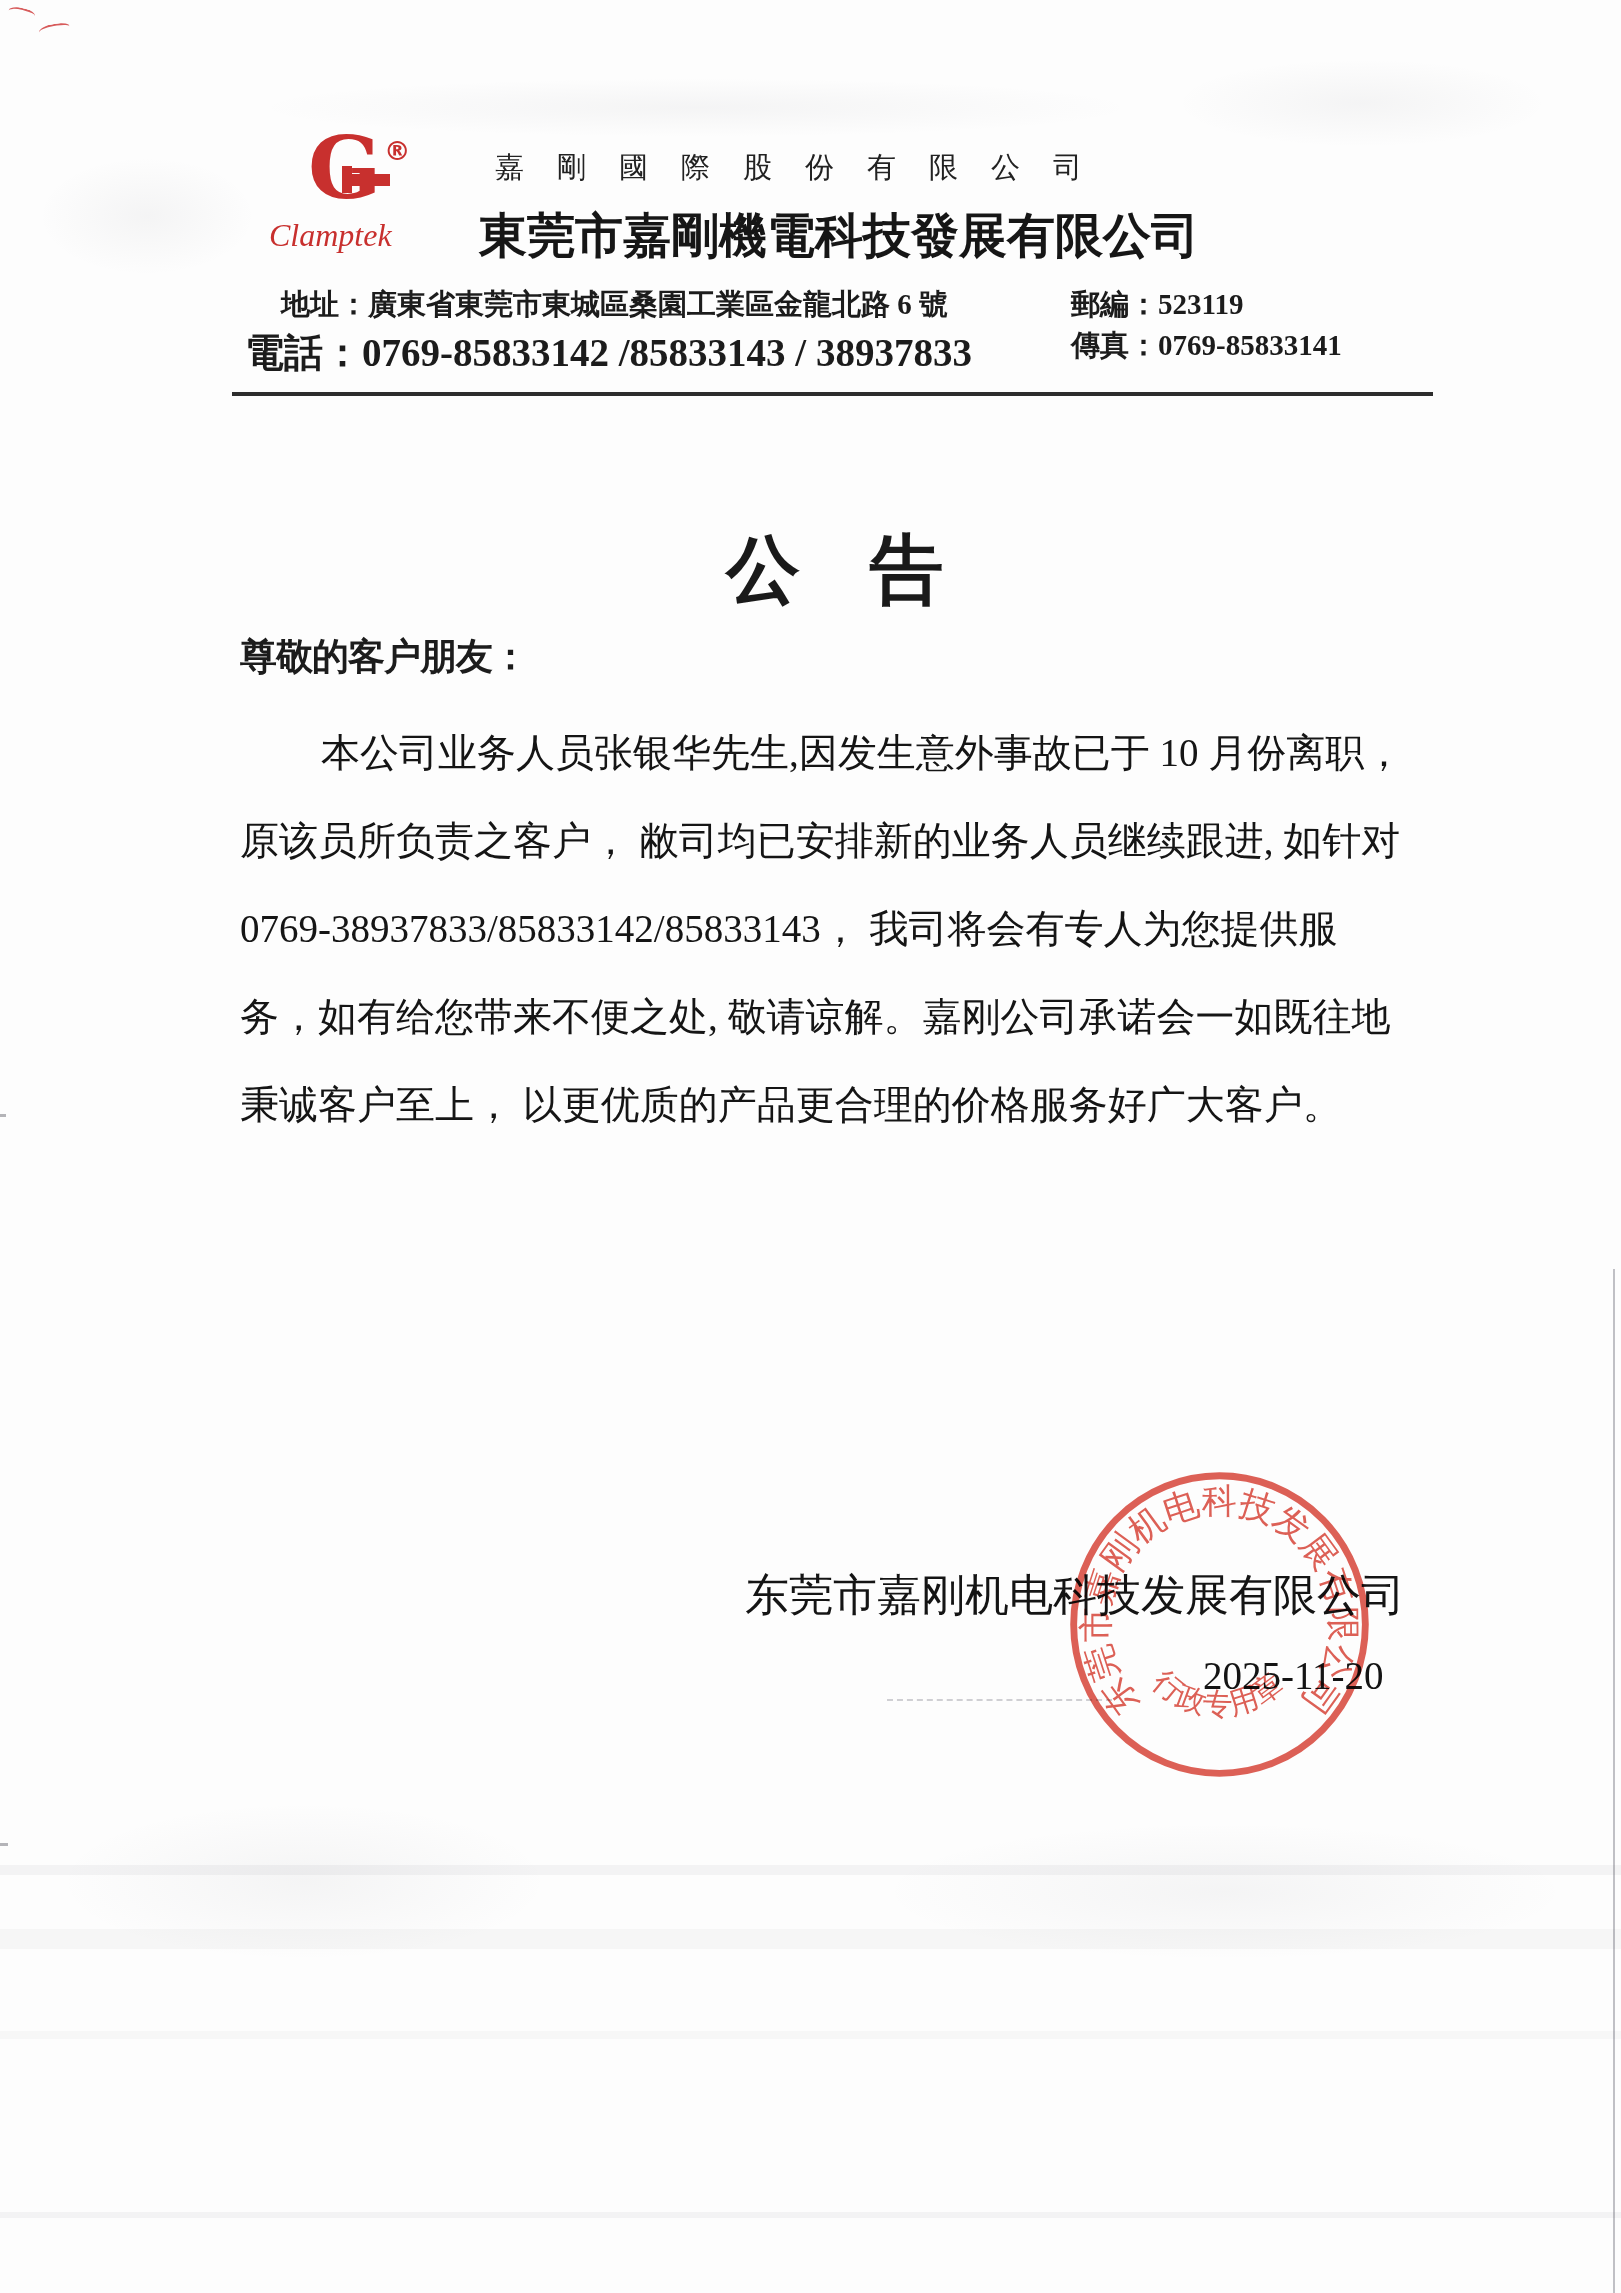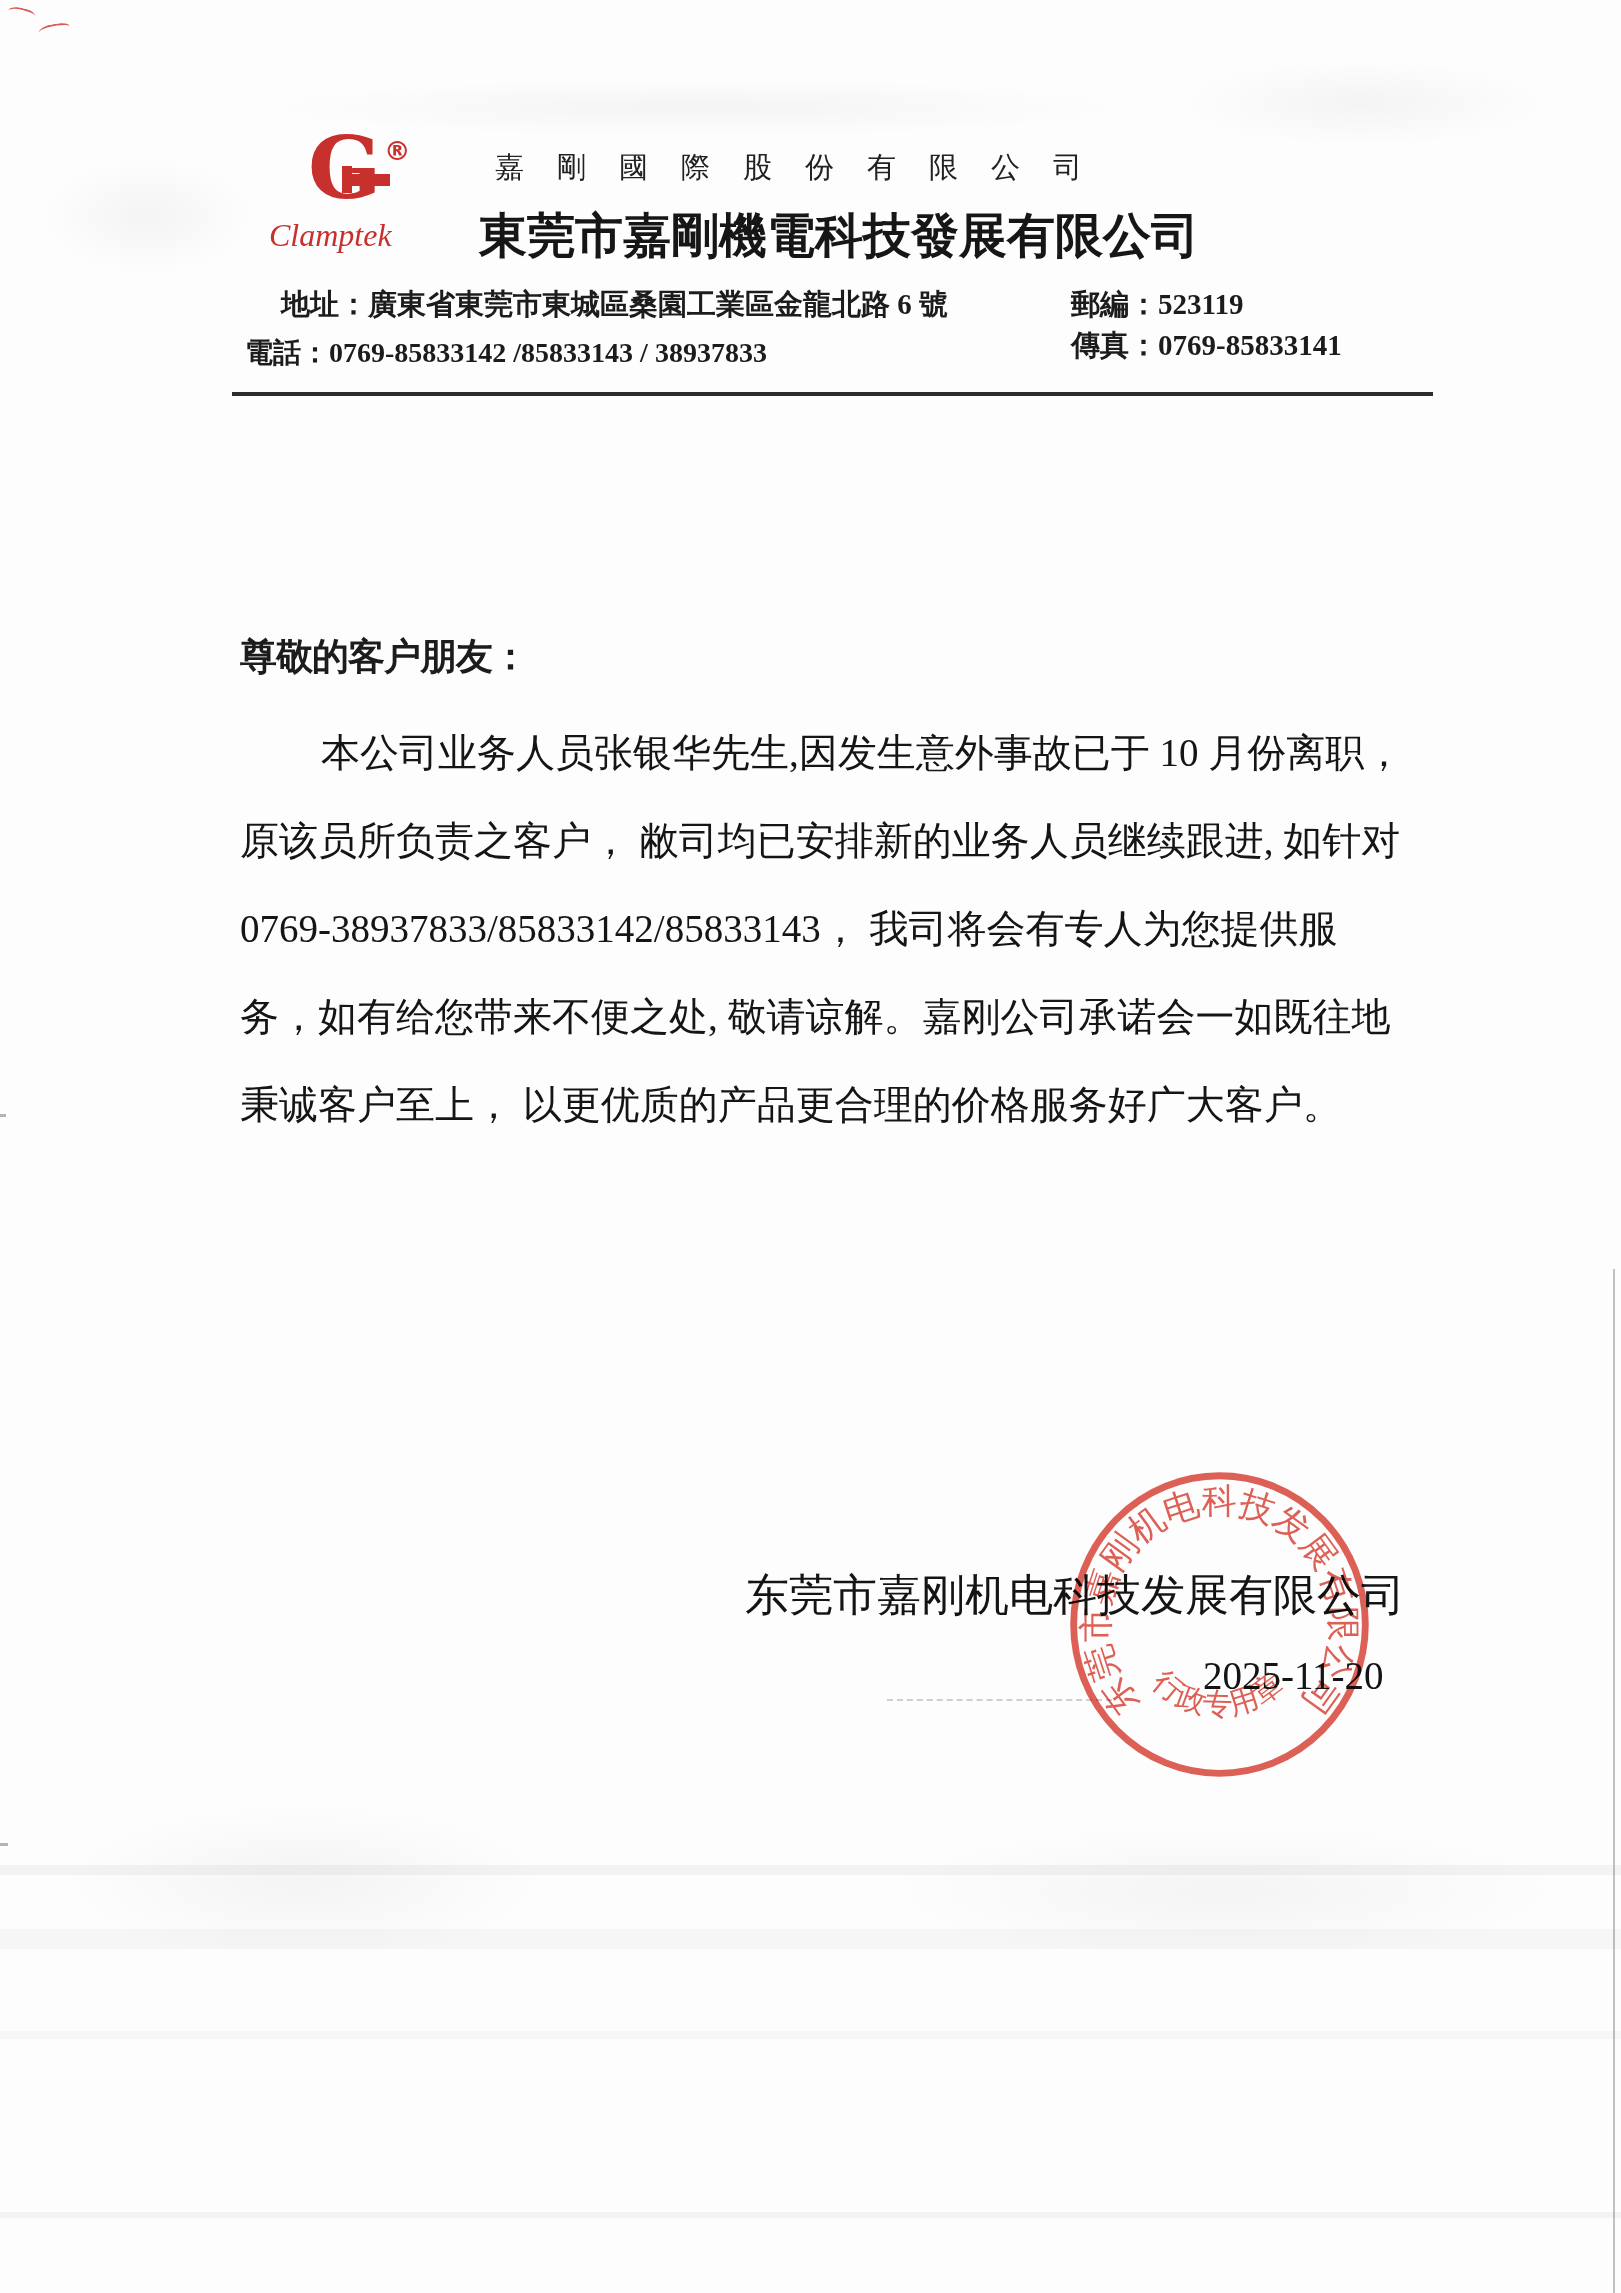--- a/index.html
+++ b/index.html
@@ -17,21 +17,21 @@
   .reg{position:absolute;left:78px;top:-2px;font-size:26.5px;font-weight:bold;color:var(--brand,#c8302e);
     font-family:"DejaVu Sans",sans-serif;}
   .brand{position:absolute;left:-37px;top:80px;font-size:32px;font-weight:normal;font-style:italic;
     color:var(--brand,#c8302e);font-family:"Liberation Serif",serif;letter-spacing:0px;}
   .co-intl{position:absolute;left:495px;top:148px;font-size:29px;letter-spacing:33px;
     white-space:nowrap;color:#222;}
   .co-cn{position:absolute;left:479px;top:204px;font-size:48px;font-weight:bold;white-space:nowrap;color:#161616;}
   .contact{position:absolute;left:0;top:0;width:100%;font-weight:bold;}
   .addr-l{position:absolute;left:245px;top:285px;font-size:29px;white-space:nowrap;margin-left:36px;}
   .addr-r{position:absolute;left:1071px;top:285px;font-size:29px;white-space:nowrap;}
-  .tel-l{position:absolute;left:245px;top:326px;font-size:28px;white-space:nowrap;margin-top:8px;}
+  .tel-l{position:absolute;left:245px;top:326px;font-size:39px;white-space:nowrap;}
   .tel-r{position:absolute;left:1071px;top:326px;font-size:29px;white-space:nowrap;}
   .rule{position:absolute;left:232px;top:392px;width:1201px;height:3.9px;background:#2d2d2d;}
   
   .title{position:absolute;left:726px;top:521px;font-size:74px;font-weight:bold;
     font-family:"Liberation Sans","DejaVu Sans",sans-serif;word-spacing:49px;white-space:nowrap;color:#1a1a1a;}
   .greeting{position:absolute;left:240px;top:632px;font-size:37px;font-weight:bold;
     font-family:"Liberation Sans","DejaVu Sans",sans-serif;letter-spacing:-1px;white-space:nowrap;}
   .body{position:absolute;left:240px;top:709px;width:1152px;}
   .body .bline{height:88px;line-height:88px;font-size:39px;white-space:nowrap;color:#151515;}
   .body .indent{padding-left:81px;}
@@ -81,20 +81,21 @@
   <div class="co-intl">嘉剛國際股份有限公司</div>
   <div class="co-cn">東莞市嘉剛機電科技發展有限公司</div>
   <div class="contact">
     <div class="addr-l">地址：廣東省東莞市東城區桑園工業區金龍北路 6 號</div>
     <div class="addr-r">郵編：523119</div>
     <div class="tel-l">電話：0769-85833142 /85833143 / 38937833</div>
     <div class="tel-r">傳真：0769-85833141</div>
   </div>
   <div class="rule"></div>
 
+  <div class="title">公 告</div>
   <div class="greeting">尊敬的客户朋友：</div>
   <div class="body">
     <div class="bline indent">本公司业务人员张银华先生,因发生意外事故已于 10 月份离职，</div>
     <div class="bline">原该员所负责之客户， 敝司均已安排新的业务人员继续跟进, 如针对</div>
     <div class="bline">0769-38937833/85833142/85833143， 我司将会有专人为您提供服</div>
     <div class="bline">务，如有给您带来不便之处, 敬请谅解。嘉刚公司承诺会一如既往地</div>
     <div class="bline">秉诚客户至上， 以更优质的产品更合理的价格服务好广大客户。</div>
   </div>
 
   <div class="sig-co">东莞市嘉刚机电科技发展有限公司</div>

